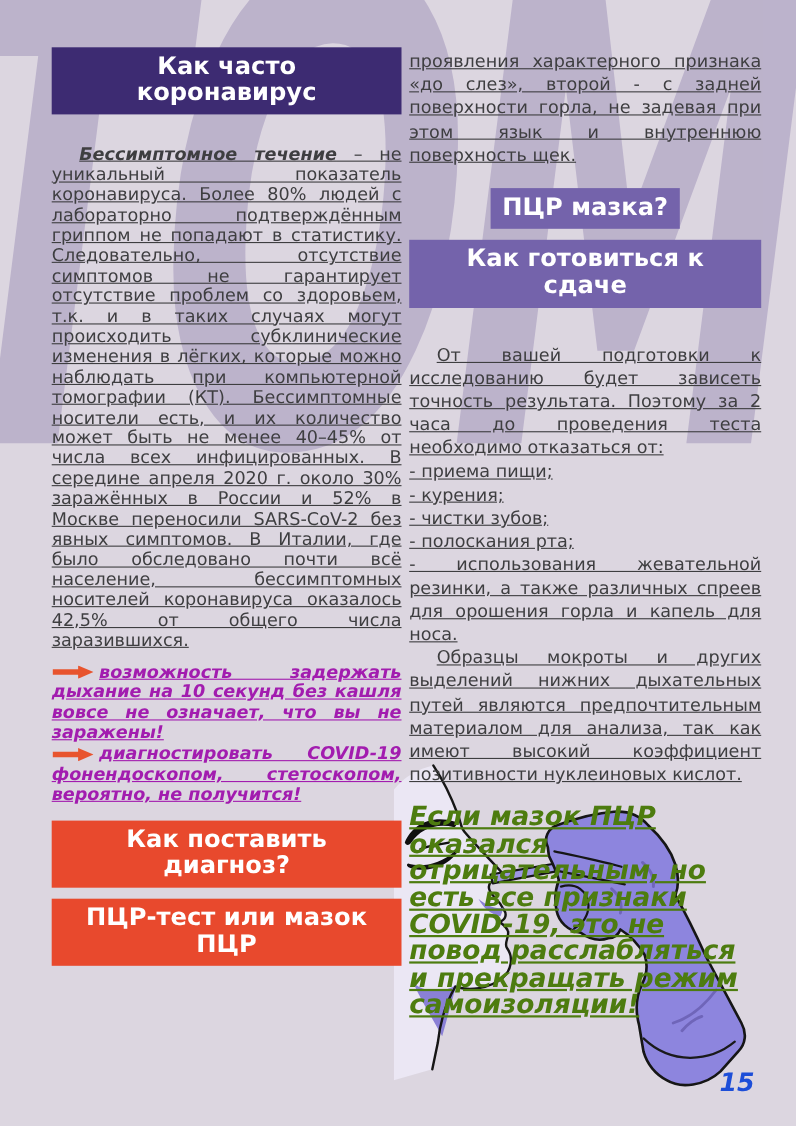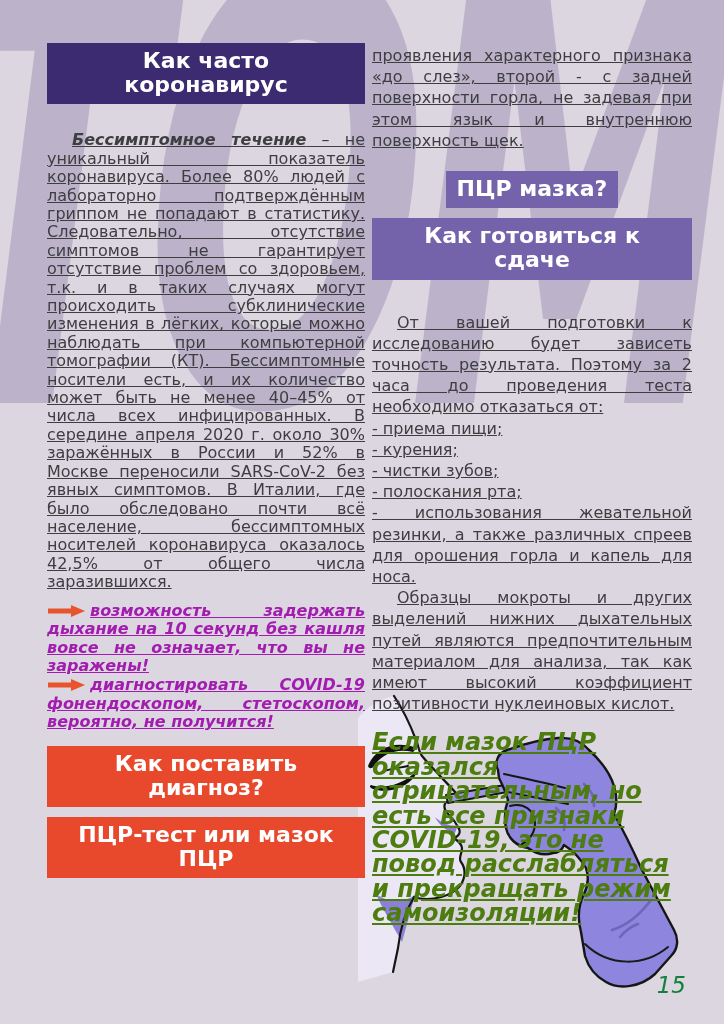--- a/index.html
+++ b/index.html
@@ -51,21 +51,21 @@
     margin-top:16px;
     font-size:24px;line-height:24.4px;
     font-weight:bold;font-style:italic;color:#4d7c0f;
     text-align:left;
   }
   .spacer-md{height:14px;}
   .spacer-lg{height:17px;}
   .illustration{position:absolute;left:358px;top:690px;width:366px;height:334px;z-index:1;}
   .page-num{
     position:absolute;right:38px;top:972px;z-index:3;
-    color:#15803d;font-size:23px;font-weight:normal;font-style:italic;
+    color:#1d4ed8;font-size:23px;font-weight:bold;font-style:italic;
   }
 </style>
 </head>
 <body>
 
 <div class="page">
 
   <div class="watermark">ТОМЫ</div>
 
   <div class="col col-left">

